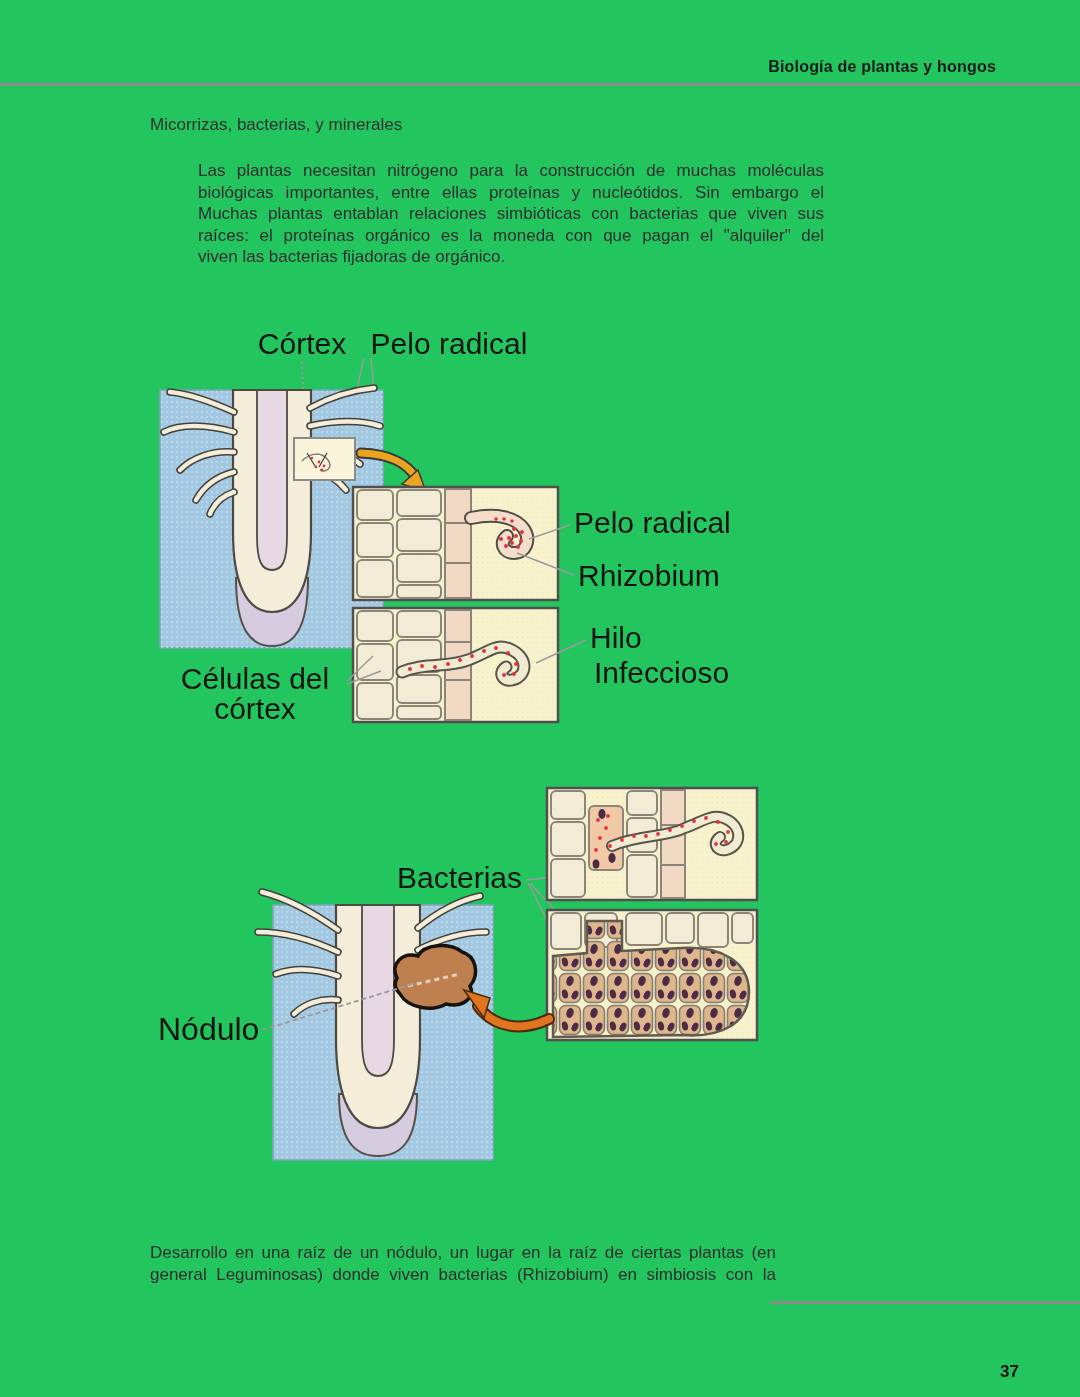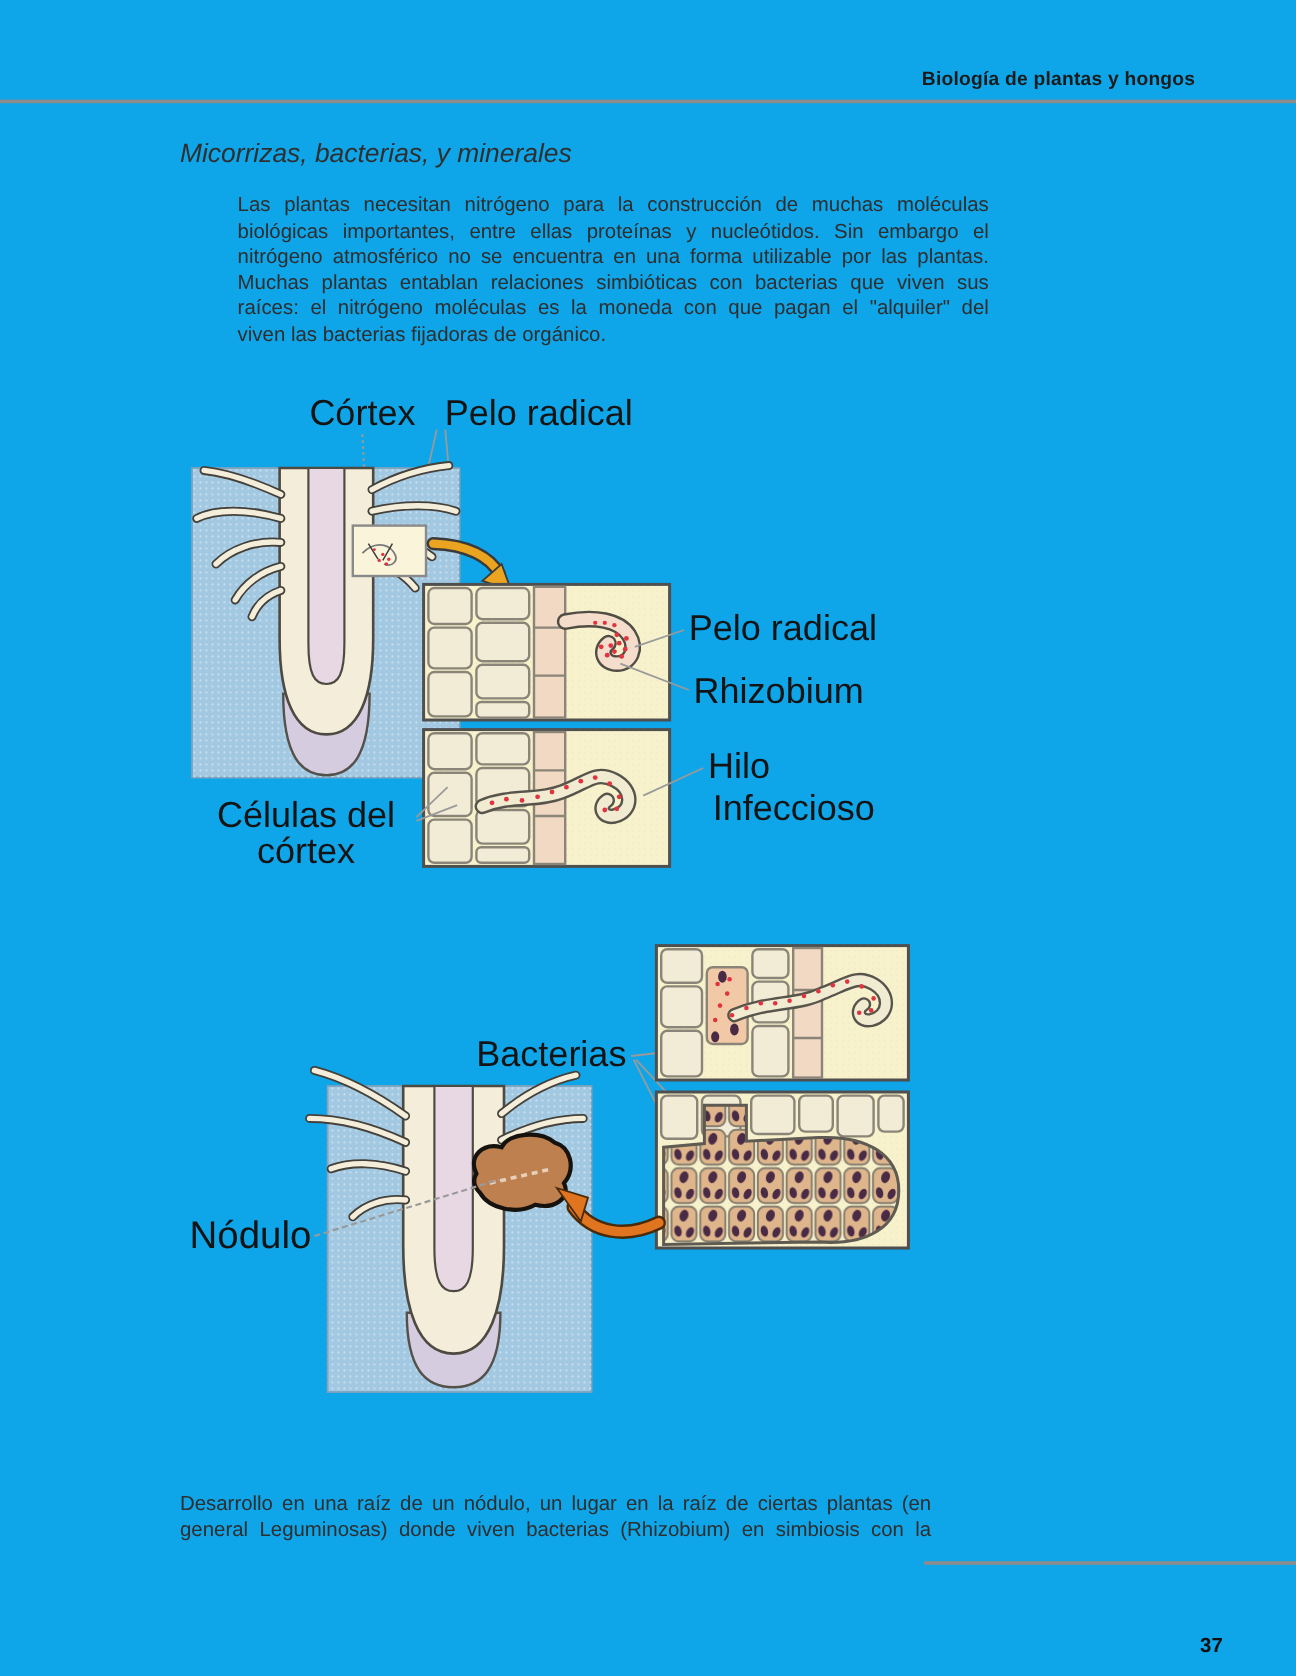--- a/index.html
+++ b/index.html
@@ -1,22 +1,22 @@
 <!DOCTYPE html>
 <html style="--c-figure-blue: #a3c9e2; --c-panel-yellow: #f8f2cc; --c-cell-cream: #f2ecd7; --c-cell-pink: #f1d9c3; --c-stele-lavender: #e7d8e3; --c-root-cap: #d5cce0; --c-root-cream: #f4edda; --c-bacteria-red: #e0333f; --c-bacteria-purple: #4a2b46; --c-nodule-brown: #bf8050; --c-arrow-gold: #eaa41f; --c-arrow-orange: #e0741f; --c-rule-gray: #8c8c8c;"><head>
 <meta charset="utf-8">
 <style>
   html,body{margin:0;padding:0;background:#ffffff;}
   .page{
-    position:relative;width:1080px;height:1397px;background:#0ea5e9;
+    position:relative;width:1080px;height:1397px;background:#22c55e;
     font-family:"Liberation Sans",sans-serif;color:#2e2e2e;overflow:hidden;
   }
   .hdr-title{position:absolute;top:58px;right:84px;font-size:16px;font-weight:700;color:#1b1b1b;letter-spacing:.2px;}
   .hdr-rule{position:absolute;top:83px;left:0;width:1080px;height:3px;background:var(--c-rule-gray,#8c8c8c);}
-  .subtitle{position:absolute;left:150px;top:115px;font-size:22px;font-style:italic;color:#2f2f2f;}
+  .subtitle{position:absolute;left:150px;top:115px;font-size:17px;color:#2f2f2f;}
   .para{position:absolute;left:150px;top:160px;width:626px;font-size:17px;line-height:21.6px;color:#2e2e2e;margin-left:48px;}
   .caption{position:absolute;left:150px;top:1242px;width:626px;font-size:17px;line-height:21.6px;color:#2e2e2e;}
   .jline{text-align:justify;text-align-last:justify;}
   .jline.last{text-align-last:left;}
   .fig{position:absolute;left:150px;}
   .fig1{top:320px;}
   .fig2{top:780px;}
   .ftr-rule{position:absolute;top:1301px;left:770px;width:310px;height:3px;background:var(--c-rule-gray,#8c8c8c);}
   .pagenum{position:absolute;top:1362px;right:61px;font-size:17px;font-weight:700;color:#101010;}
   svg text{font-family:"Liberation Sans",sans-serif;fill:#141414;}
@@ -27,23 +27,22 @@
 <div class="page">
 
   <div class="hdr-title">Biología de plantas y hongos</div>
   <div class="hdr-rule"></div>
 
   <div class="subtitle">Micorrizas, bacterias, y minerales</div>
 
   <div class="para">
       <div class="jline">Las plantas necesitan nitrógeno para la construcción de muchas moléculas</div>
       <div class="jline">biológicas importantes, entre ellas proteínas y nucleótidos. Sin embargo el</div>
-      <div class="jline">nitrógeno atmosférico no se encuentra en una forma utilizable por las plantas.</div>
       <div class="jline">Muchas plantas entablan relaciones simbióticas con bacterias que viven sus</div>
-      <div class="jline">raíces: el nitrógeno moléculas es la moneda con que pagan el "alquiler" del</div>
+      <div class="jline">raíces: el proteínas orgánico es la moneda con que pagan el "alquiler" del</div>
       <div class="jline last">viven las bacterias fijadoras de orgánico.</div>
     </div>
 
   <svg class="fig fig1" width="640" height="410" viewBox="0 0 640 410">
     <defs>
       <pattern id="dots1" width="5" height="5" patternUnits="userSpaceOnUse">
         <circle cx="2" cy="2" r="0.9" fill="#c6deee"></circle>
       </pattern>
       <pattern id="halft1" width="5" height="5" patternUnits="userSpaceOnUse">
         <circle cx="2.5" cy="2.5" r="0.7" fill="rgba(120,110,60,0.08)"></circle>

